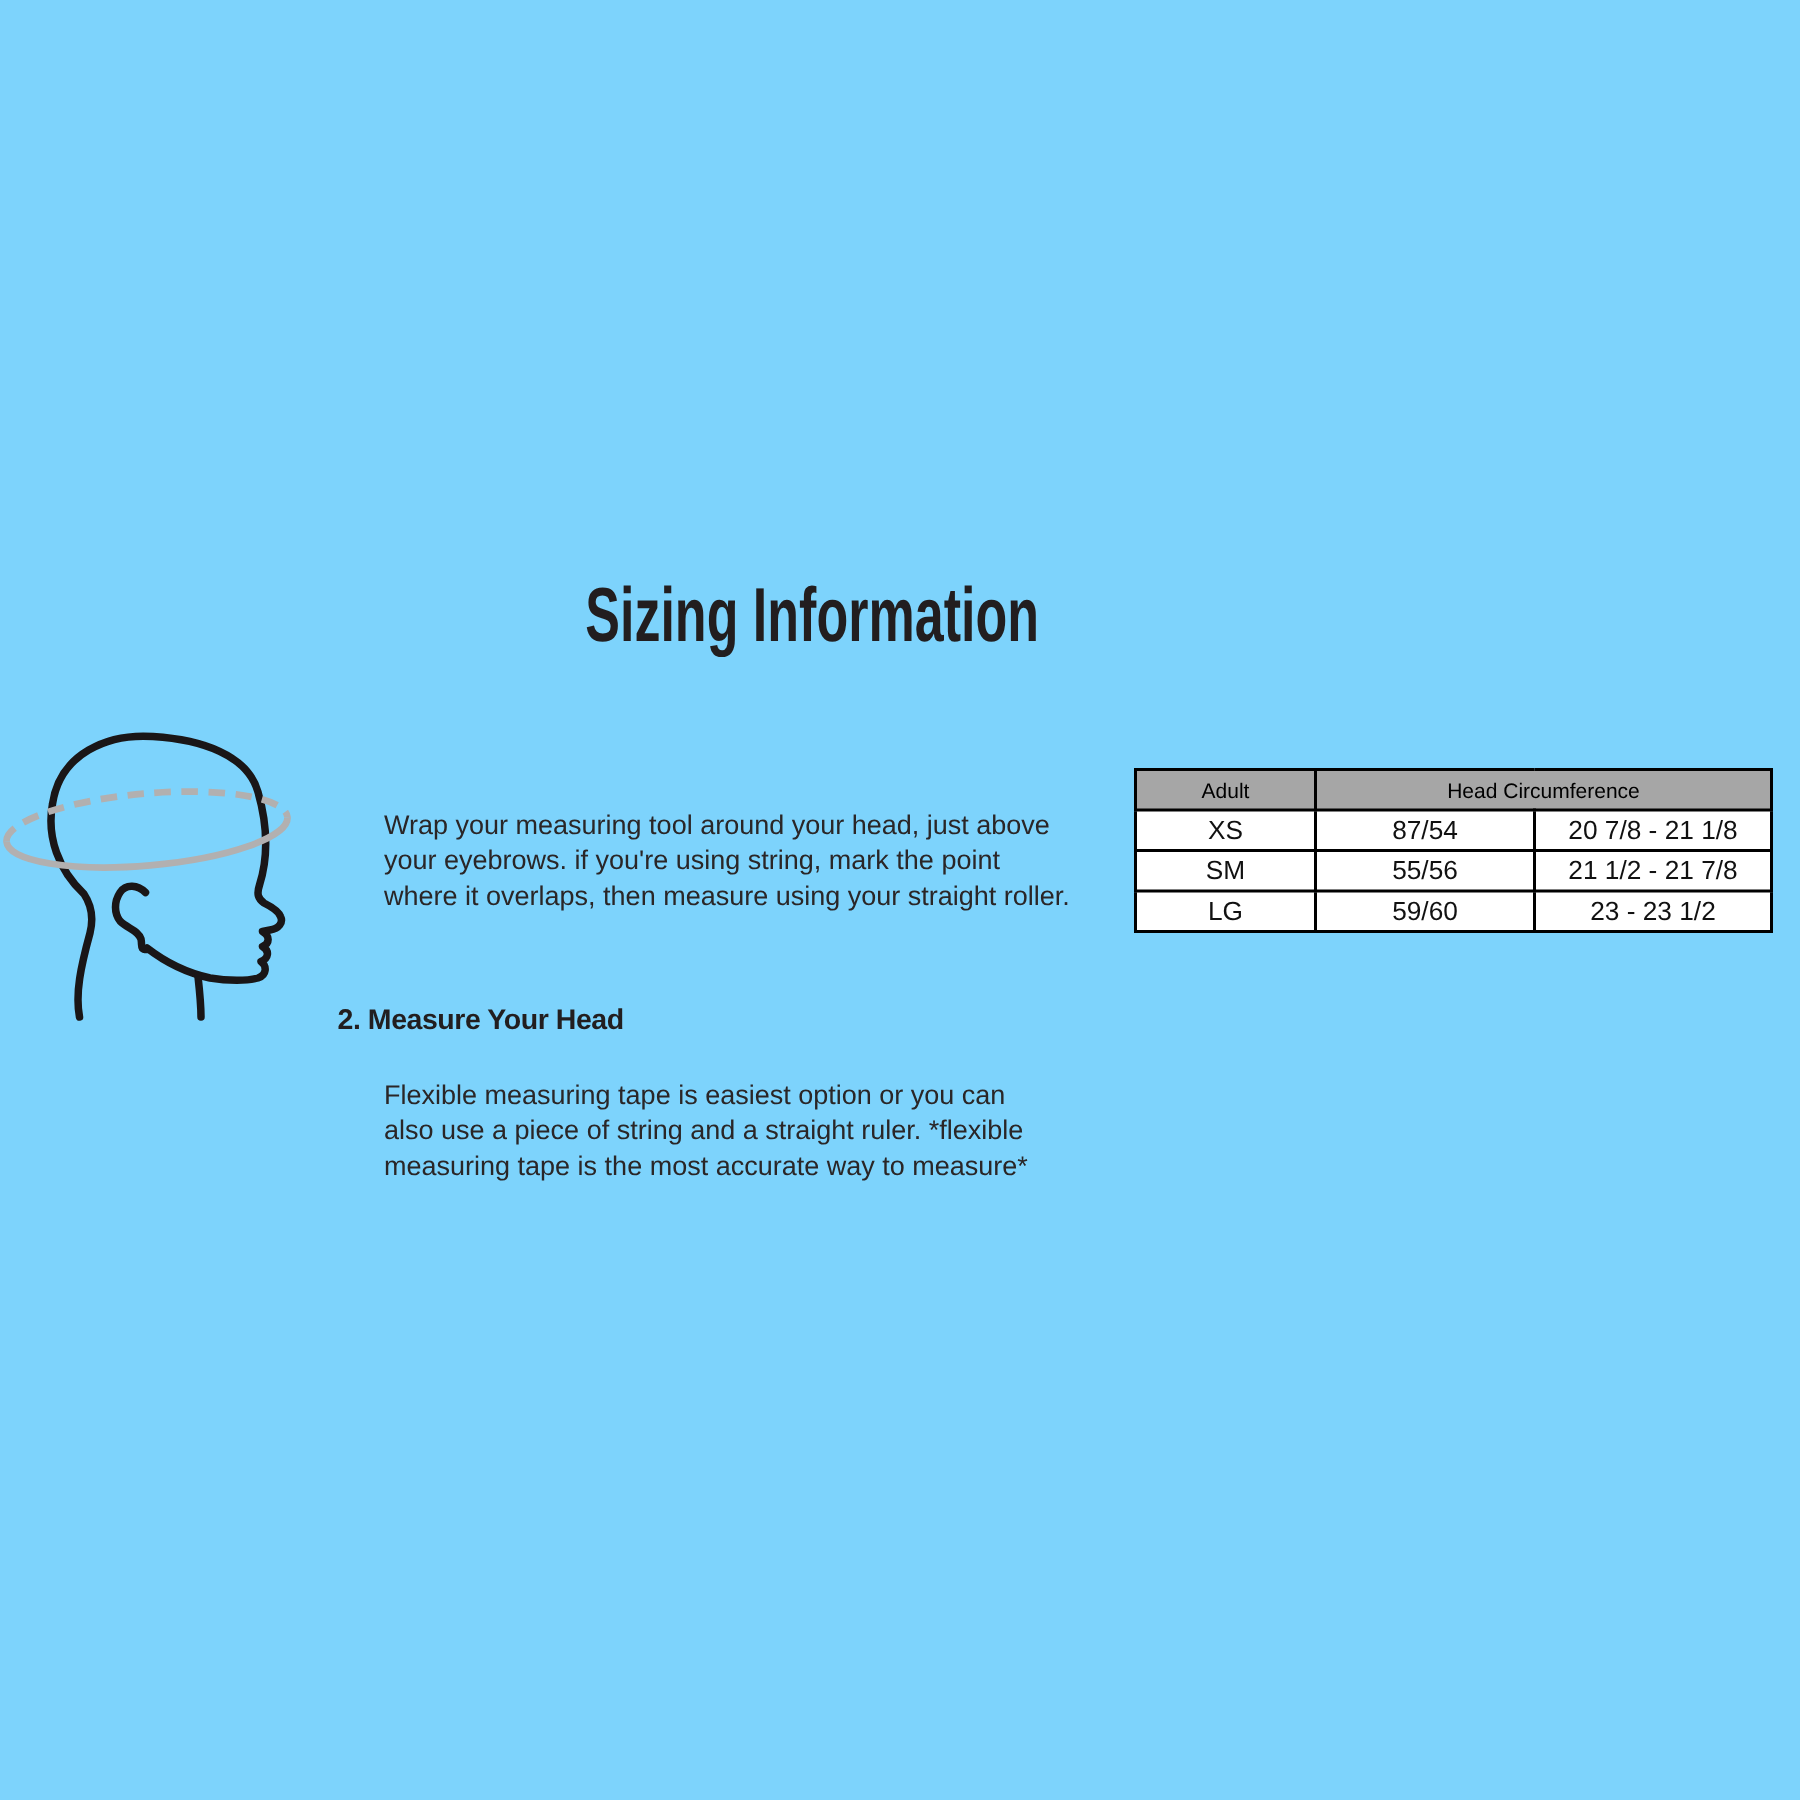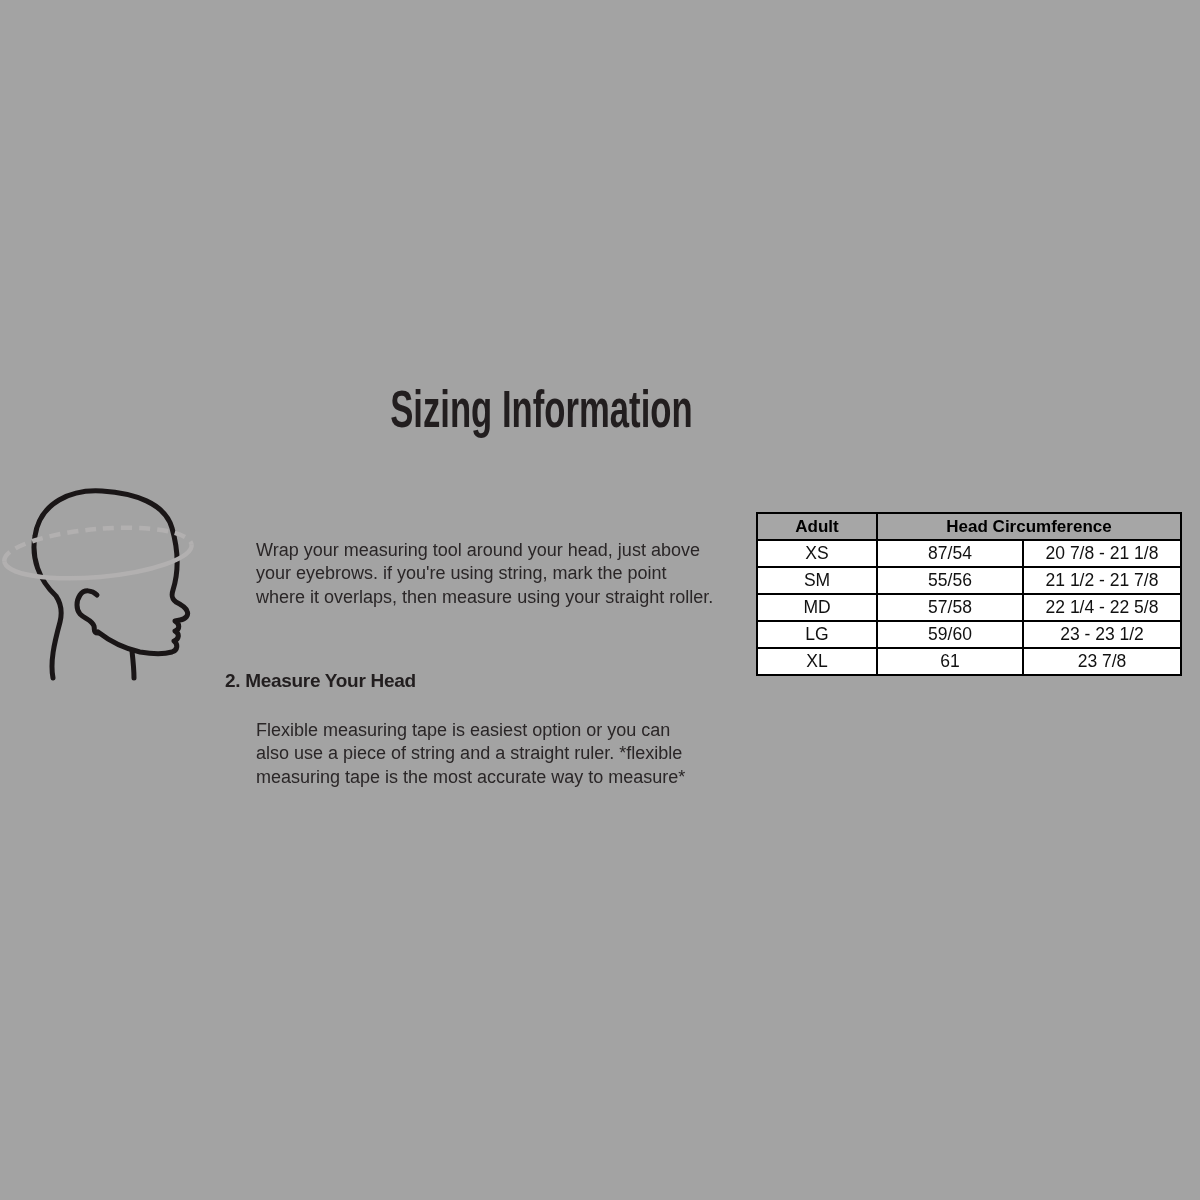--- a/index.html
+++ b/index.html
@@ -1,21 +1,21 @@
 <!DOCTYPE html>
 <html><head>
 <meta charset="utf-8">
 <style>
   * { margin: 0; padding: 0; box-sizing: border-box; }
   html, body { background: #ffffff; }
   .page {
     position: relative;
     width: 1200px;
     height: 1200px;
-    background: #a3a3a3;
+    background: #7dd3fc;
     font-family: "Liberation Sans", sans-serif;
     color: #231f20;
     overflow: hidden;
   }
 
   
   .title-wrap {
     position: absolute;
     left: 0;
     top: 384px;
@@ -75,22 +75,22 @@
   .size-table th, .size-table td {
     border: 2px solid #000000;
     text-align: center;
     vertical-align: middle;
     height: 27px;
     padding: 0;
     background: #ffffff;
     font-family: "Liberation Sans", sans-serif;
   }
   .size-table th {
-    font-size: 17px;
-    font-weight: bold;
+    font-size: 14px;
+    font-weight: normal;
     color: #000000;
   }
   .size-table tr.group-row th {
     background: #a6a6a6;
   }
   .size-table td {
     font-size: 17.5px;
     font-weight: normal;
     color: #111111;
   }
@@ -163,30 +163,20 @@
       <td>XS</td>
       <td>87/54</td>
       <td>20 7/8 - 21 1/8</td>
     </tr>
     <tr>
       <td>SM</td>
       <td>55/56</td>
       <td>21 1/2 - 21 7/8</td>
     </tr>
     <tr>
-      <td>MD</td>
-      <td>57/58</td>
-      <td>22 1/4 - 22 5/8</td>
-    </tr>
-    <tr>
       <td>LG</td>
       <td>59/60</td>
       <td>23 - 23 1/2</td>
-    </tr>
-    <tr>
-      <td>XL</td>
-      <td>61</td>
-      <td>23 7/8</td>
     </tr>
   </tbody>
     </table>
 
 </div>
 
 </body></html>

